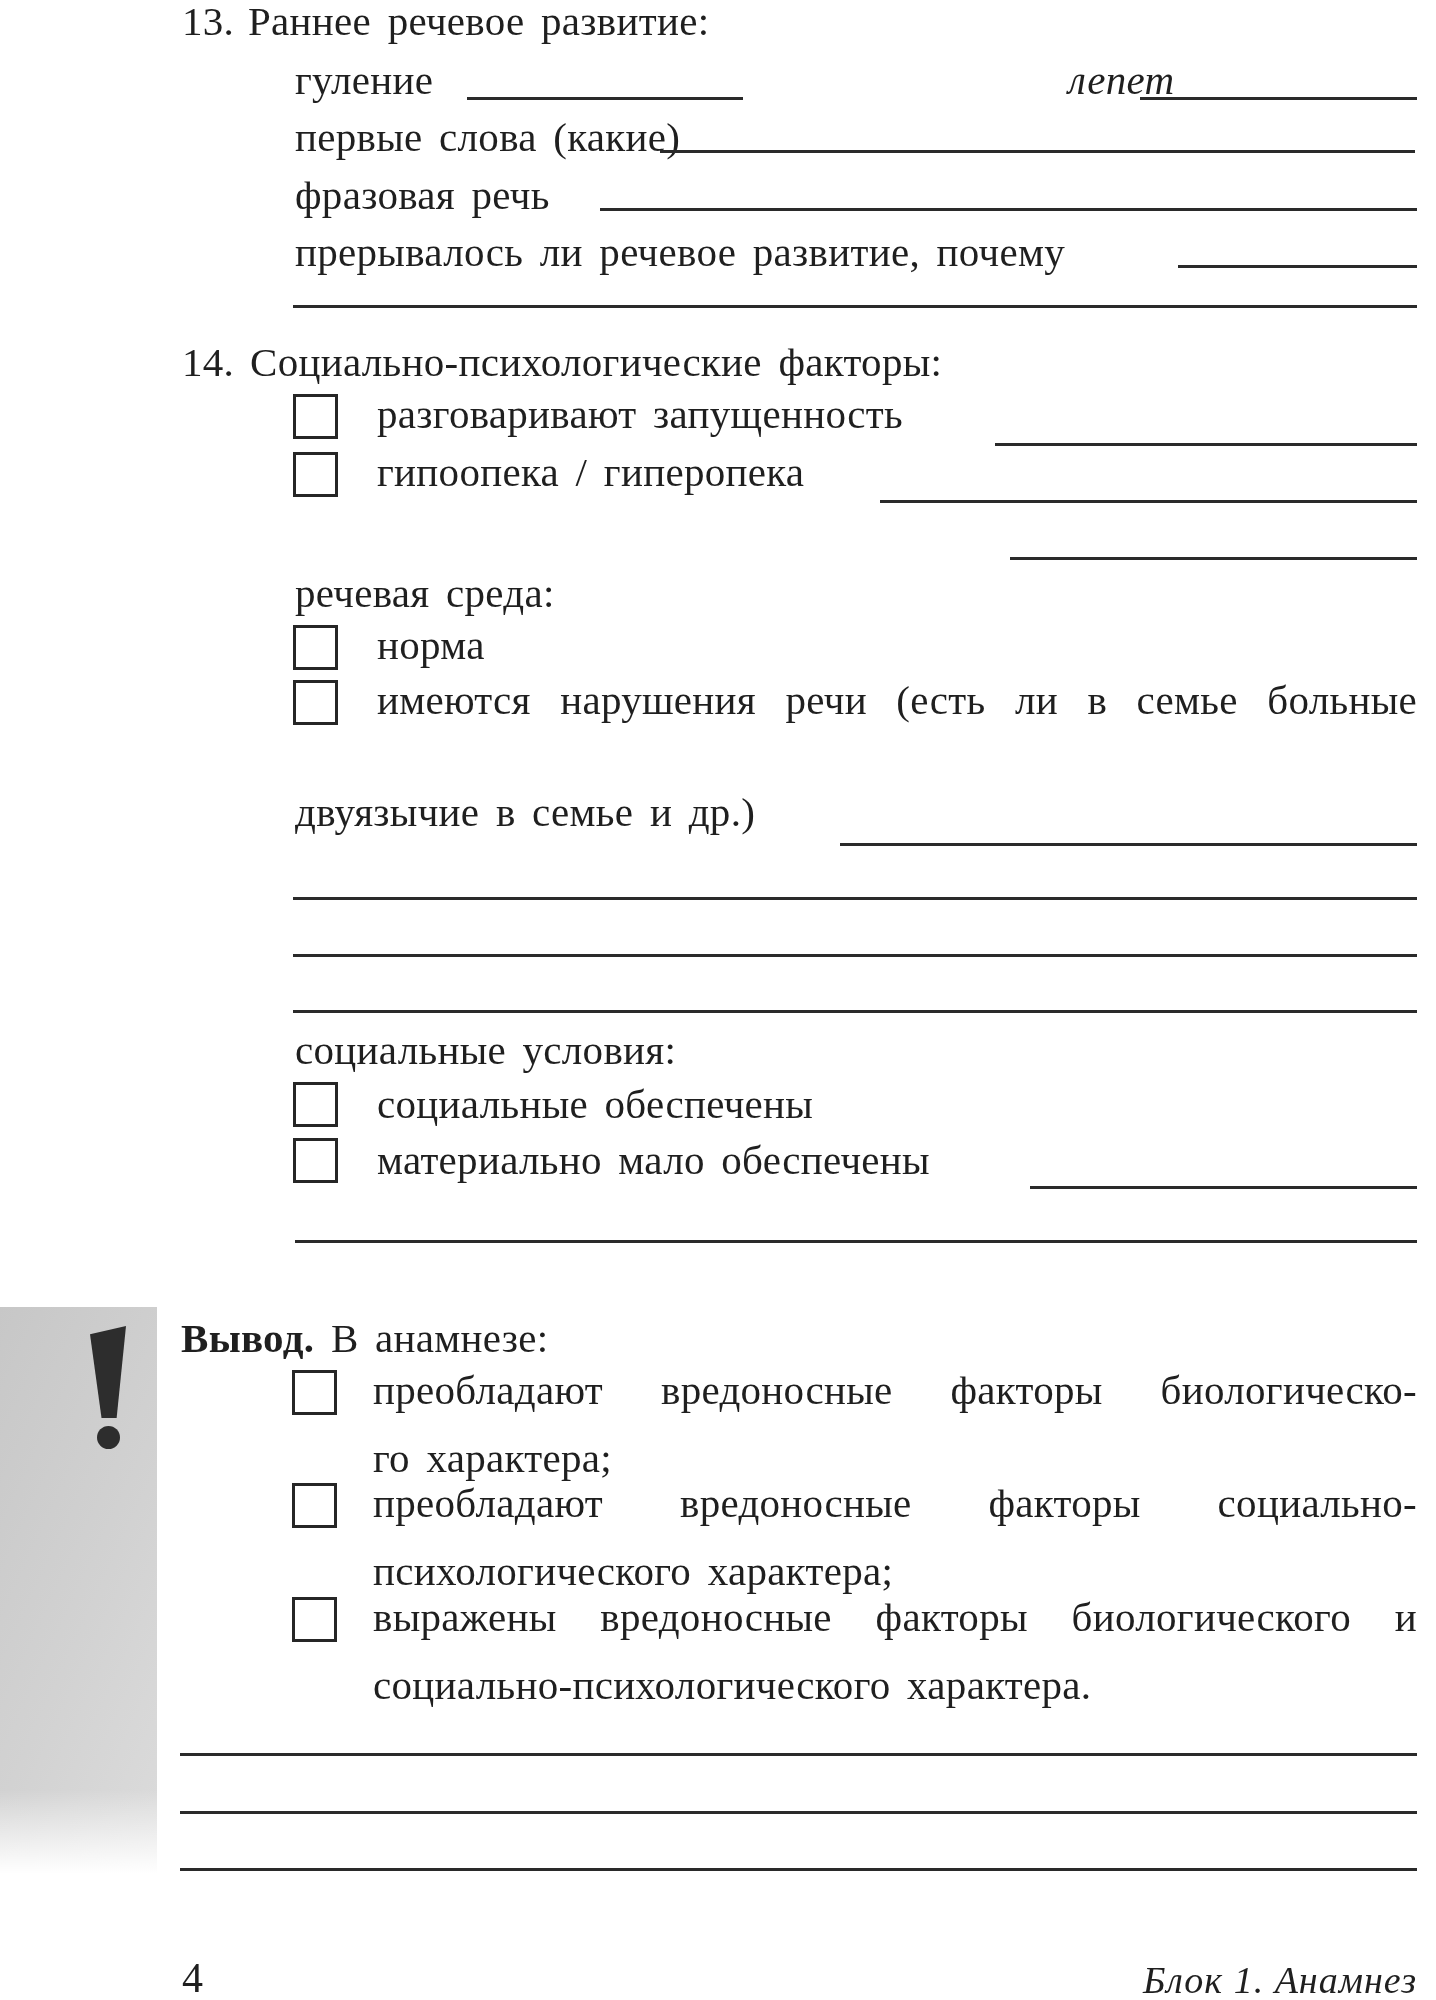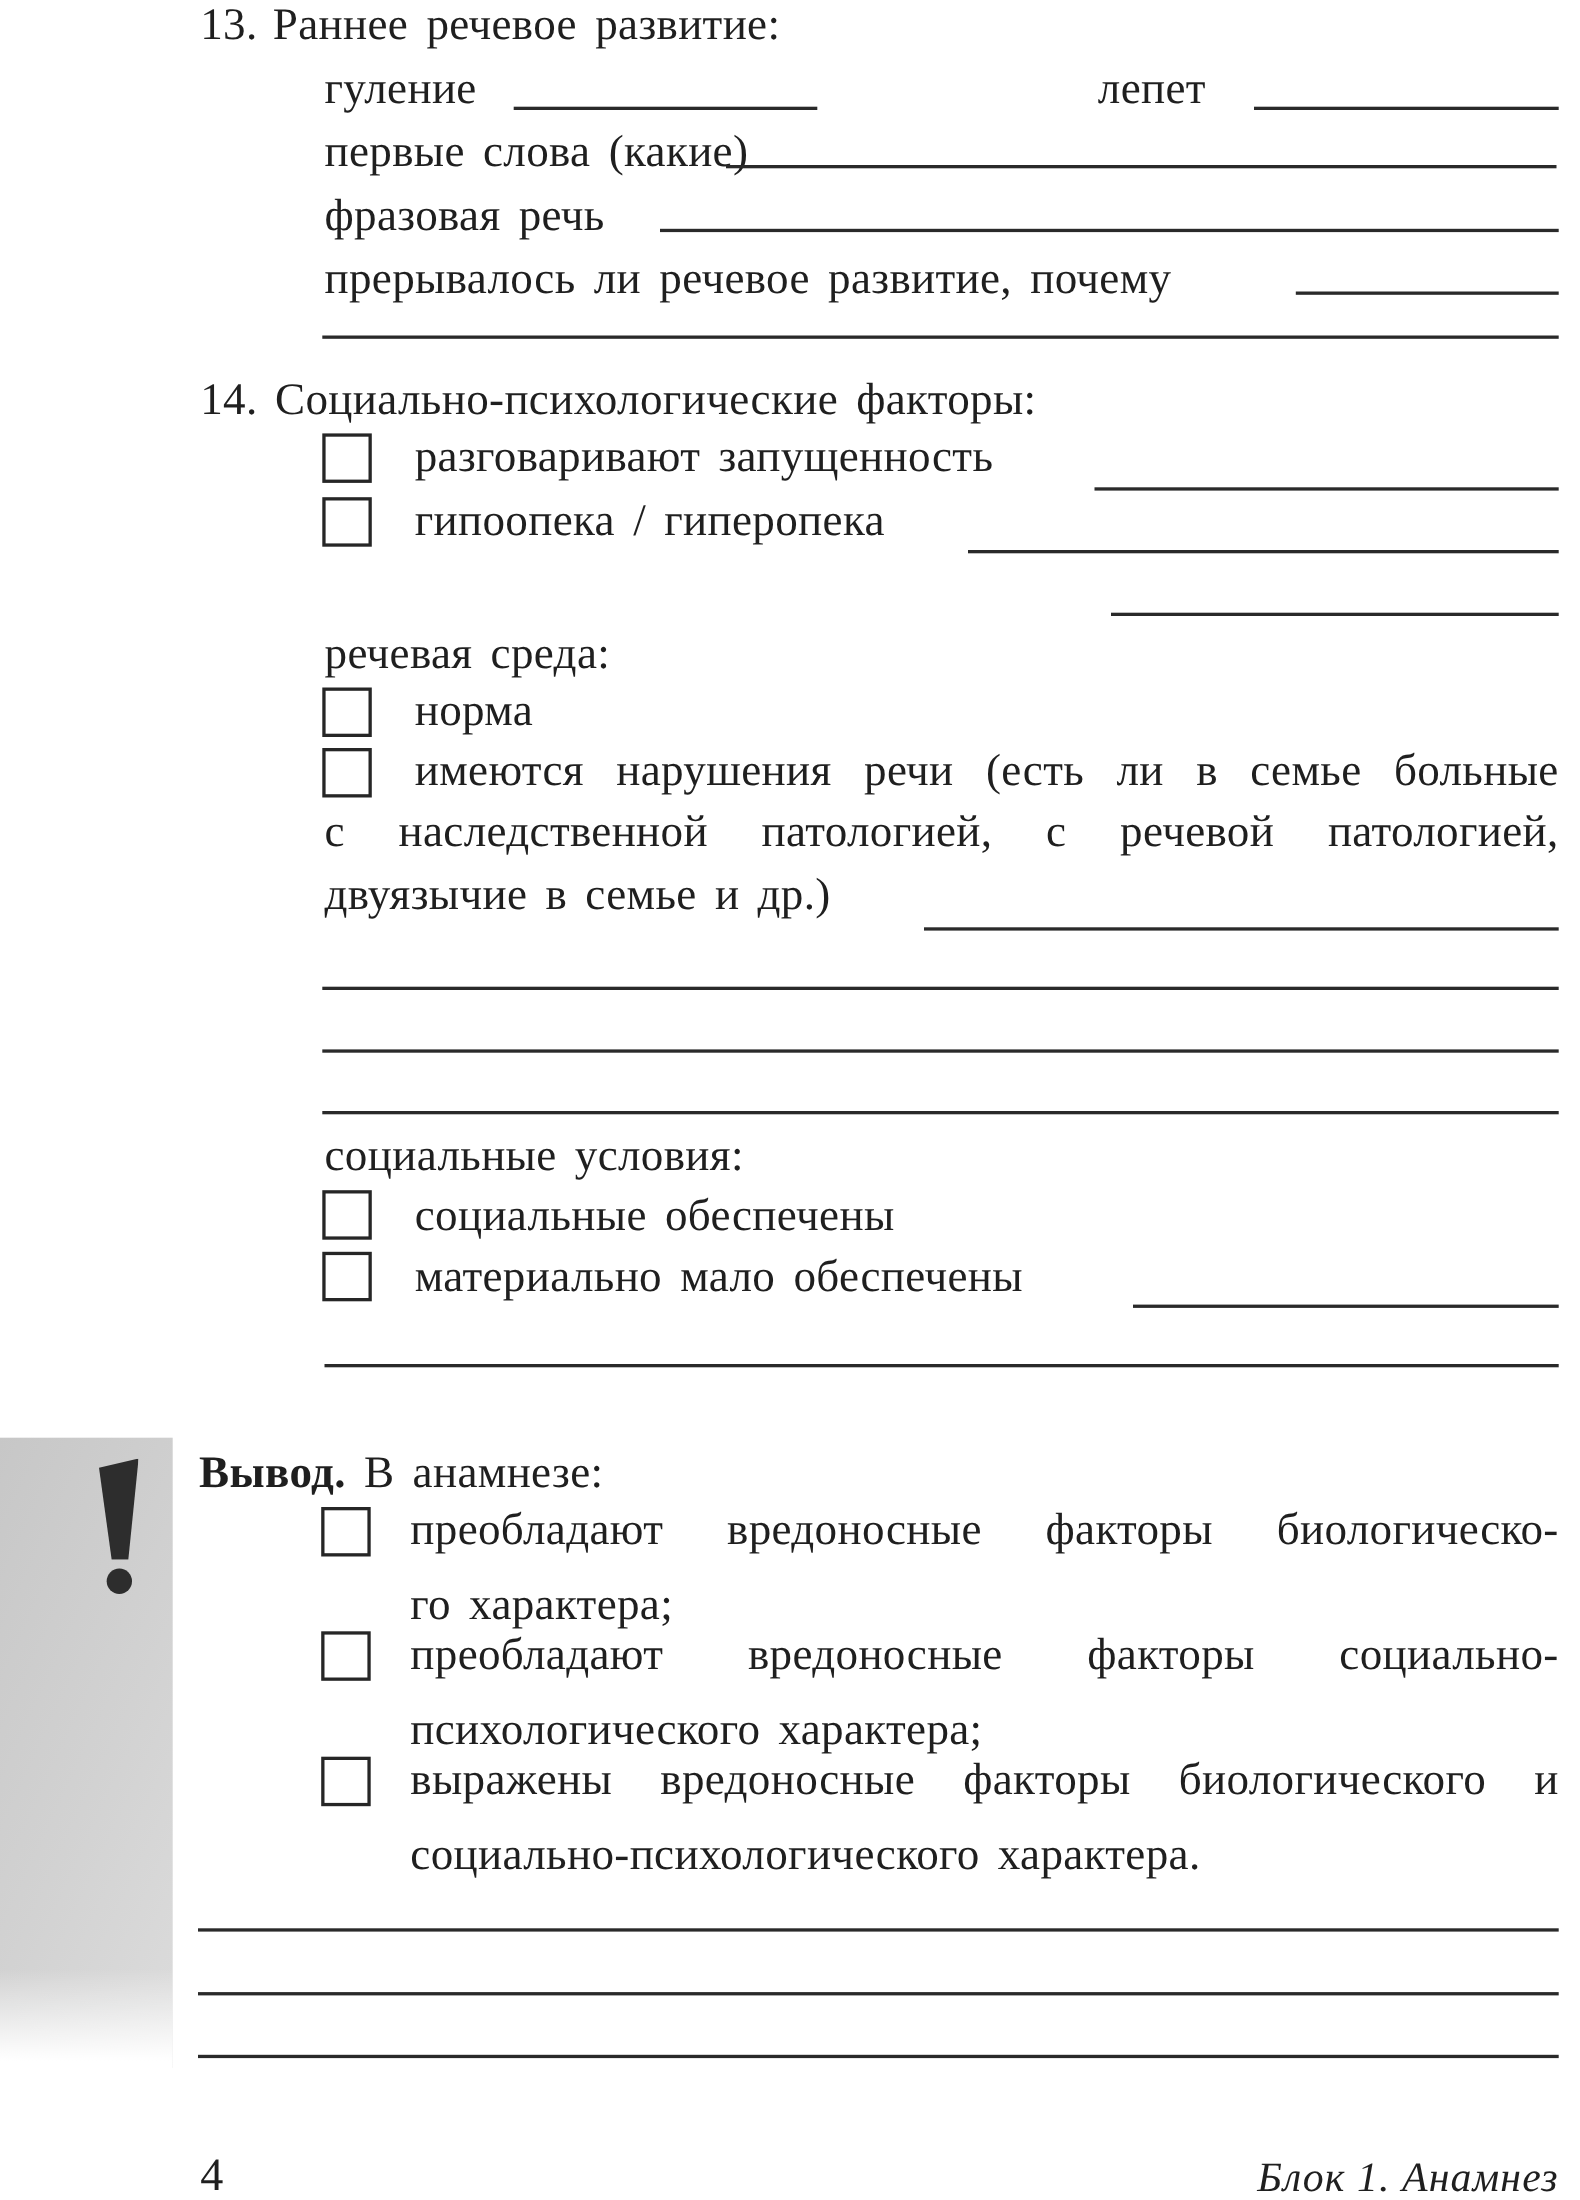--- a/index.html
+++ b/index.html
@@ -74,21 +74,21 @@
 </head>
 <body>
 
 <div class="page">
 
   <div class="t" style="left:182px;top:-2px;">13.</div>
   <div class="t" style="left:248px;top:-2px;">Раннее речевое развитие:</div>
 
   <div class="t" style="left:295px;top:57px;">гуление</div>
   <div class="ul" style="left:467px;top:97px;width:276px;"></div>
-  <div class="t" style="left:998px;top:57px;">лепет</div>
+  <div class="t" style="left:1068px;top:57px;font-style:italic;">лепет</div>
   <div class="ul" style="left:1140px;top:97px;width:277px;"></div>
 
   <div class="t" style="left:295px;top:114px;">первые слова (какие)</div>
   <div class="ul" style="left:660px;top:150px;width:755px;"></div>
 
   <div class="t" style="left:295px;top:172px;">фразовая речь</div>
   <div class="ul" style="left:600px;top:208px;width:817px;"></div>
 
   <div class="t" style="left:295px;top:229px;">прерывалось ли речевое развитие, почему</div>
   <div class="ul" style="left:1178px;top:265px;width:239px;"></div>
@@ -107,21 +107,20 @@
 
   <div class="ul" style="left:1010px;top:557px;width:407px;"></div>
 
   <div class="t" style="left:295px;top:570px;">речевая среда:</div>
 
   <div class="cb" style="left:293px;top:625px;"></div>
   <div class="t" style="left:377px;top:622px;">норма</div>
 
   <div class="cb" style="left:293px;top:680px;"></div>
   <div class="t just" style="left:377px;top:677px;width:1040px;">имеются нарушения речи (есть ли в семье больные</div>
-  <div class="t just" style="left:295px;top:732px;width:1122px;">с наследственной патологией, с речевой патологией,</div>
   <div class="t" style="left:295px;top:789px;">двуязычие в семье и др.)</div>
   <div class="ul" style="left:840px;top:843px;width:577px;"></div>
 
   <div class="ul" style="left:293px;top:897px;width:1124px;"></div>
   <div class="ul" style="left:293px;top:954px;width:1124px;"></div>
   <div class="ul" style="left:293px;top:1010px;width:1124px;"></div>
 
   <div class="t" style="left:295px;top:1027px;">социальные условия:</div>
 
   <div class="cb" style="left:293px;top:1082px;"></div>

